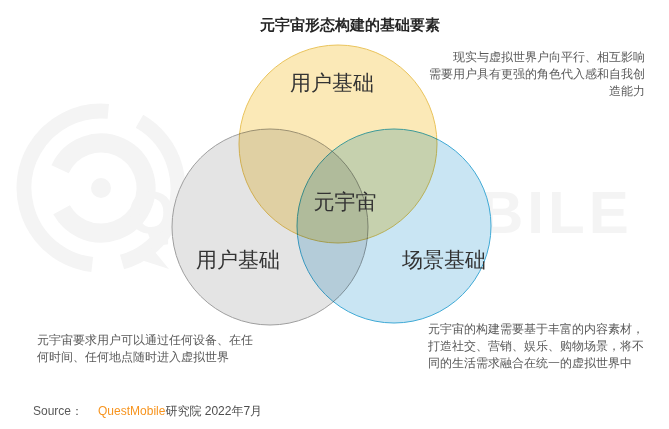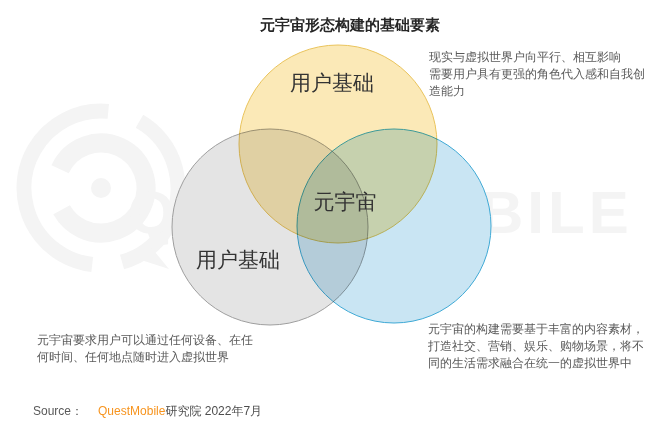--- a/index.html
+++ b/index.html
@@ -36,21 +36,21 @@
   .label-terminal { left: 238px; top: 260px; }
   .label-scene    { left: 444px; top: 260px; }
   .label-center   { left: 345px; top: 202px; text-align: center; }
 
   .annotation {
     position: absolute;
     font-size: 12px; line-height: 17px;
     color: #595959;
     white-space: pre-line;
   }
-  .ann-top-right    { left: 429px; top: 49px; }
+  .ann-top-right    { left: 429px; top: 49px; text-align: right; }
   .ann-bottom-left  { left: 37px;  top: 332px; }
   .ann-bottom-right { left: 428px; top: 321px; }
 
   .source-line {
     position: absolute;
     left: 33px; top: 403px;
     font-size: 12px; color: #595959;
   }
   .source-brand { color: #F7941E; margin-left: 15px; }
   .source-suffix { color: #4D4D4D; text-align: right; }
@@ -75,20 +75,21 @@
       <circle class="venn-circle circle-terminal" cx="270" cy="227" r="98" fill="#E4E4E4"></circle>
       <circle class="venn-circle circle-user" cx="338" cy="144" r="99" fill="#FBE9B7"></circle>
       <circle class="venn-circle circle-scene" cx="394" cy="226" r="97" fill="#C9E5F3"></circle>
     </g>
   </svg>
 
   <div class="page-title">元宇宙形态构建的基础要素</div>
 
   <div class="circle-label label-user">用户基础</div>
   <div class="circle-label label-terminal">用户基础</div>
+  <div class="circle-label label-scene">场景基础</div>
   <div class="circle-label label-center">元宇宙</div>
 
   <div class="annotation ann-top-right">现实与虚拟世界户向平行、相互影响
 需要用户具有更强的角色代入感和自我创
 造能力</div>
   <div class="annotation ann-bottom-left">元宇宙要求用户可以通过任何设备、在任
 何时间、任何地点随时进入虚拟世界</div>
   <div class="annotation ann-bottom-right">元宇宙的构建需要基于丰富的内容素材，
 打造社交、营销、娱乐、购物场景，将不
 同的生活需求融合在统一的虚拟世界中</div>

